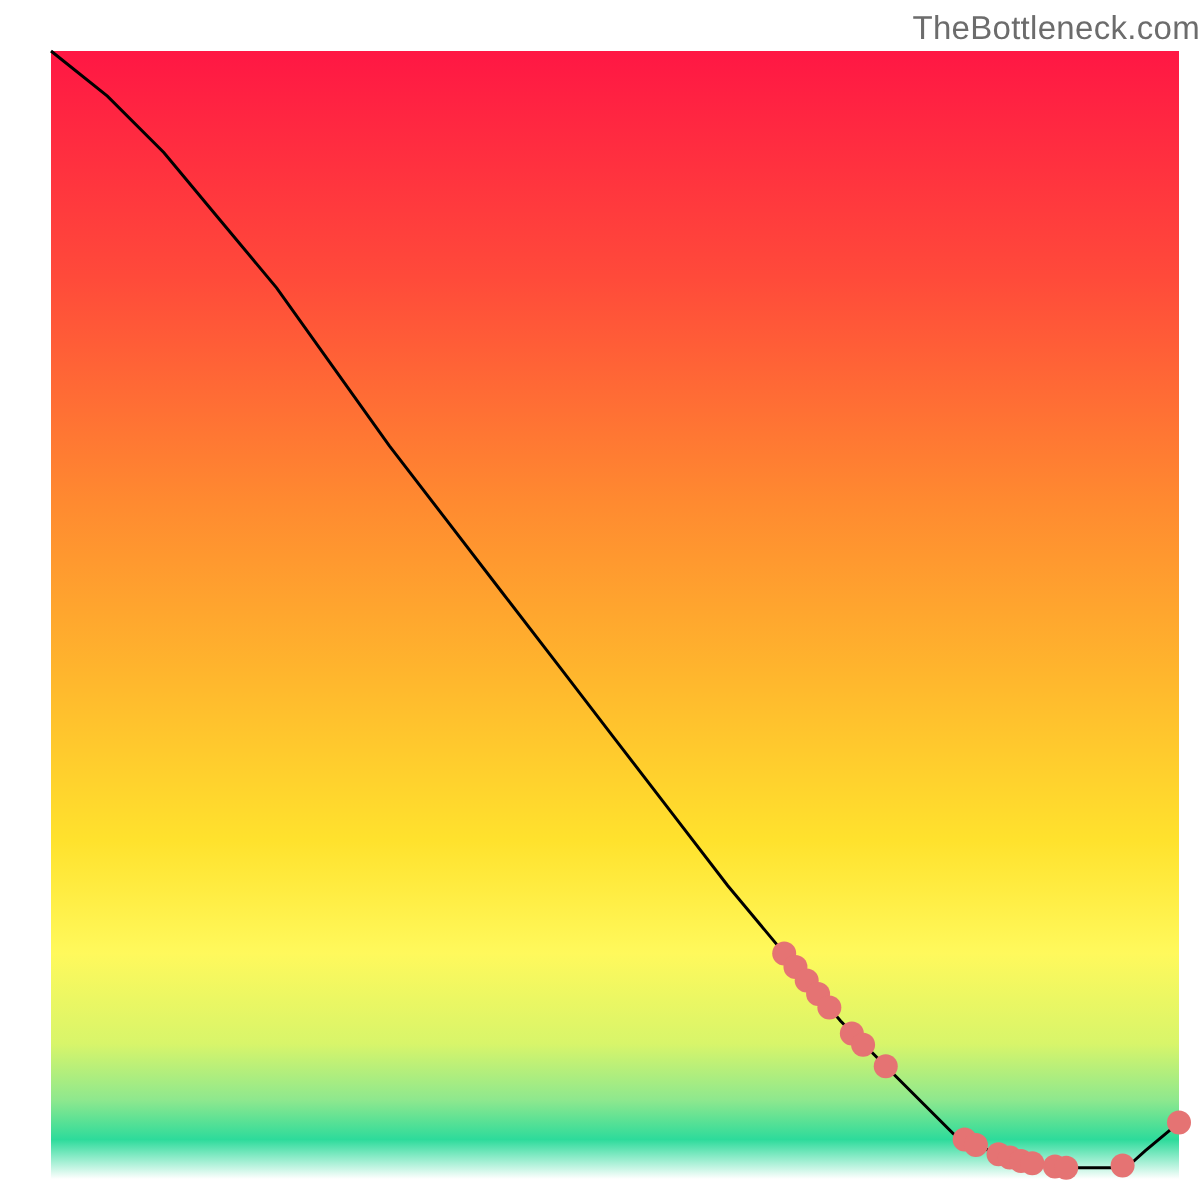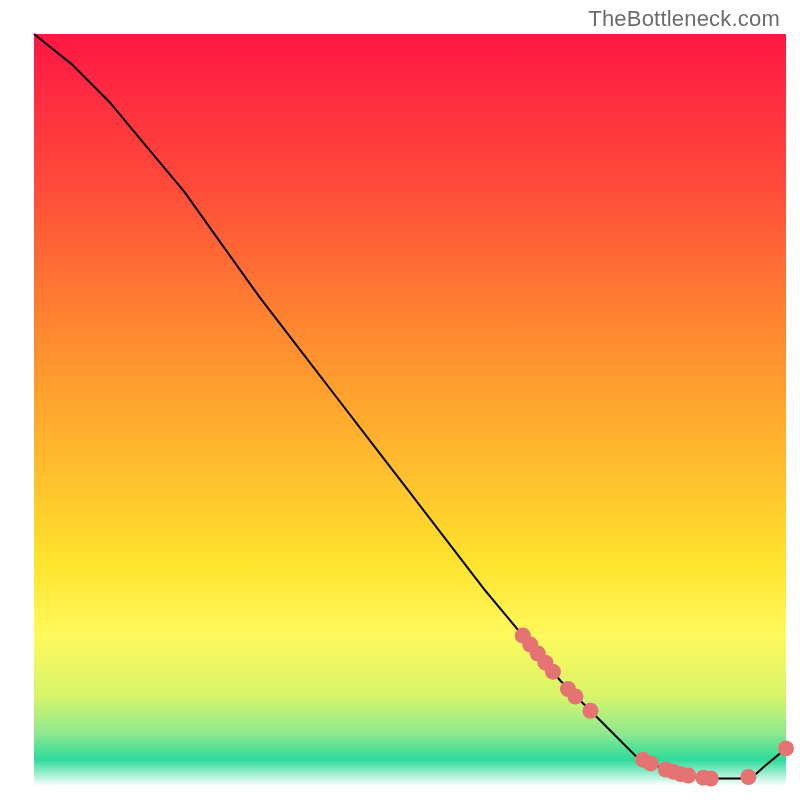--- a/index.html
+++ b/index.html
@@ -11,21 +11,21 @@
     background: #ffffff;
   }
   .container {
     position: relative;
     width: 800px;
     height: 800px;
   }
   .watermark {
     position: absolute;
     top: 6px;
-    right: 20px;
+    right: 0;
     font-family: Arial, Helvetica, sans-serif;
     font-size: 22px;
     color: #6c6c6c;
     letter-spacing: 0.2px;
   }
   svg {
     display: block;
   }
 </style>
 </head>

